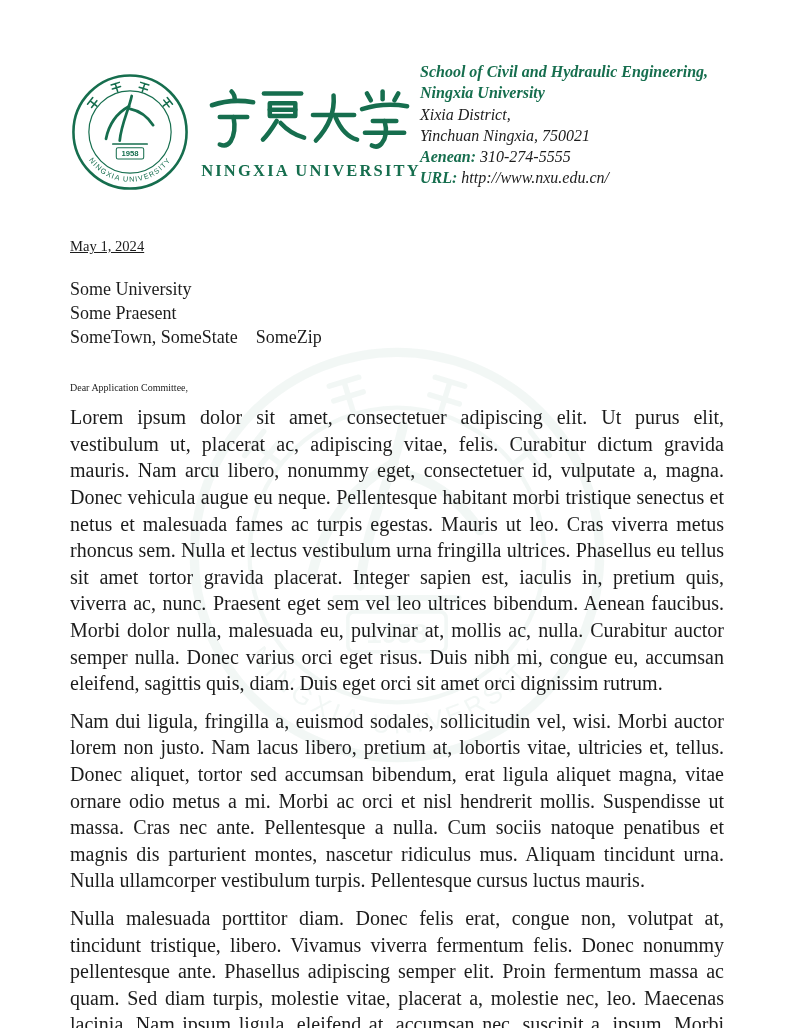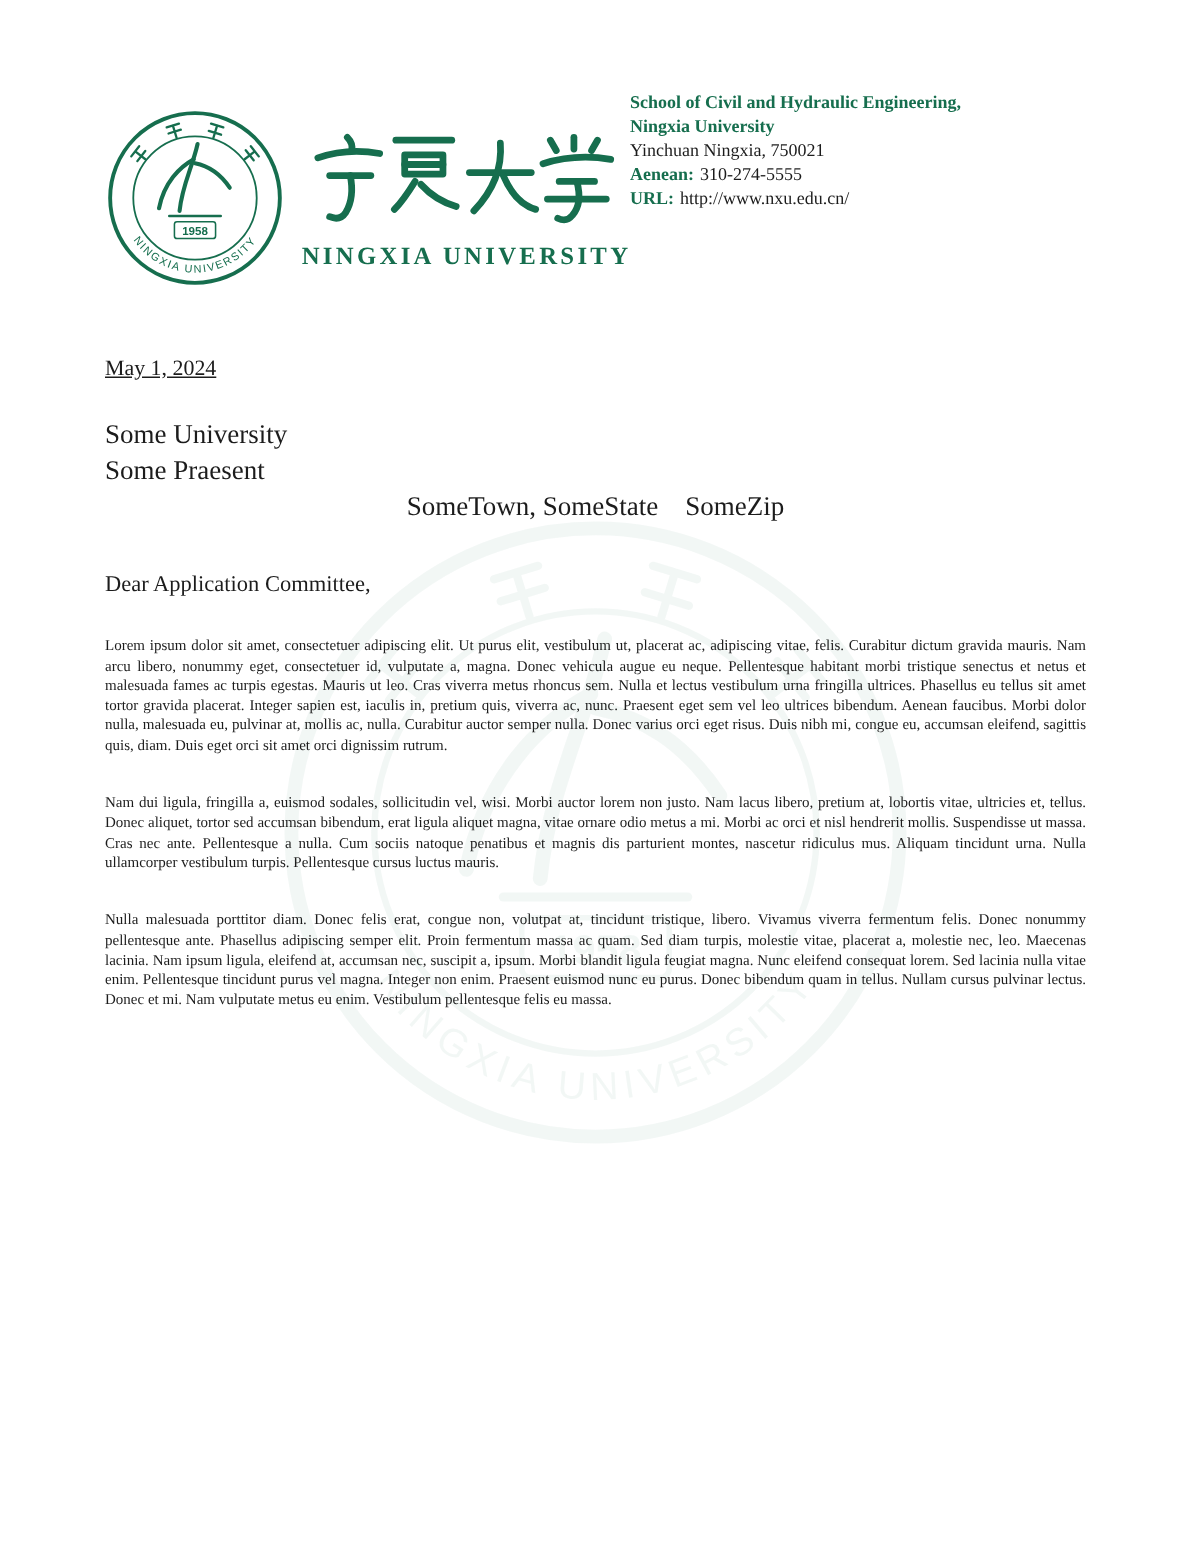--- a/index.html
+++ b/index.html
@@ -18,32 +18,32 @@
   
   .letterhead { display:flex; justify-content:space-between; align-items:flex-start; }
   .logo-block { display:flex; align-items:center; gap:12px; padding-top:12px; }
   .seal { width:120px; height:120px; flex:0 0 auto; }
   .logo-right { display:flex; flex-direction:column; align-items:center; gap:8px; width:218px; }
   .calligraphy { width:206px; height:70px; }
   .univ-en {
     color:var(--green,#166e4e); font-weight:bold; font-size:16.5px;
     letter-spacing:2.2px; white-space:nowrap;
   }
-  .contact-block { width:306px; font-size:12px; line-height:1.33; padding-top:1px; }
+  .contact-block { width:306px; font-size:16px; line-height:1.33; padding-top:1px;font-style:italic; }
   .contact-school { color:var(--green,#166e4e); font-weight:bold; }
   .contact-line { color:var(--text,#1c1c1c); }
   .contact-label { color:var(--green,#166e4e); font-weight:bold; margin-right:4px; }
 
   
   .date { margin-top:46px; font-size:14.6px;text-decoration:underline; }
   .recipient { margin-top:23px; font-size:18px; line-height:1.32; }
-  .gapline { white-space:pre-wrap;text-align:center; }
-  .salutation { margin-top:33px; font-size:15px; }
+  .gapline { white-space:pre-wrap; }
+  .salutation { margin-top:33px; font-size:10px; }
   .body-par {
-    margin-top:25px; font-size:10px; line-height:1.33;
+    margin-top:11px; font-size:20px; line-height:1.33;
     text-align:justify; text-justify:inter-word;
   }
 
   
   .sg { stroke:var(--green,#166e4e); fill:none; }
   .cg { stroke:var(--green,#166e4e); fill:none; stroke-width:4.6; stroke-linecap:round; stroke-linejoin:round; }
   .seal-ring-text { font-family:"Liberation Sans",sans-serif; font-size:8.5px; letter-spacing:1.4px; fill:var(--green,#166e4e); }
   .seal-year { font-family:"Liberation Sans",sans-serif; font-size:9px; font-weight:bold; fill:var(--green,#166e4e); }
 </style>
 </head>
@@ -127,20 +127,21 @@
               <path d="M160,47 h40"></path>
             </g>
           </svg>
           <div class="univ-en">NINGXIA UNIVERSITY</div>
         </div>
       </div>
 
       <div class="contact-block">
         <div class="contact-school">School of Civil and Hydraulic Engineering,</div>
         <div class="contact-school">Ningxia University</div>
+        <div class="contact-line">Xixia District,</div>
         <div class="contact-line">Yinchuan Ningxia, 750021</div>
         <div class="contact-line">
           <span class="contact-label">Aenean:</span><span>310-274-5555</span>
         </div>
         <div class="contact-line">
           <span class="contact-label">URL:</span><span>http://www.nxu.edu.cn/</span>
         </div>
       </div>
 
     </header>

